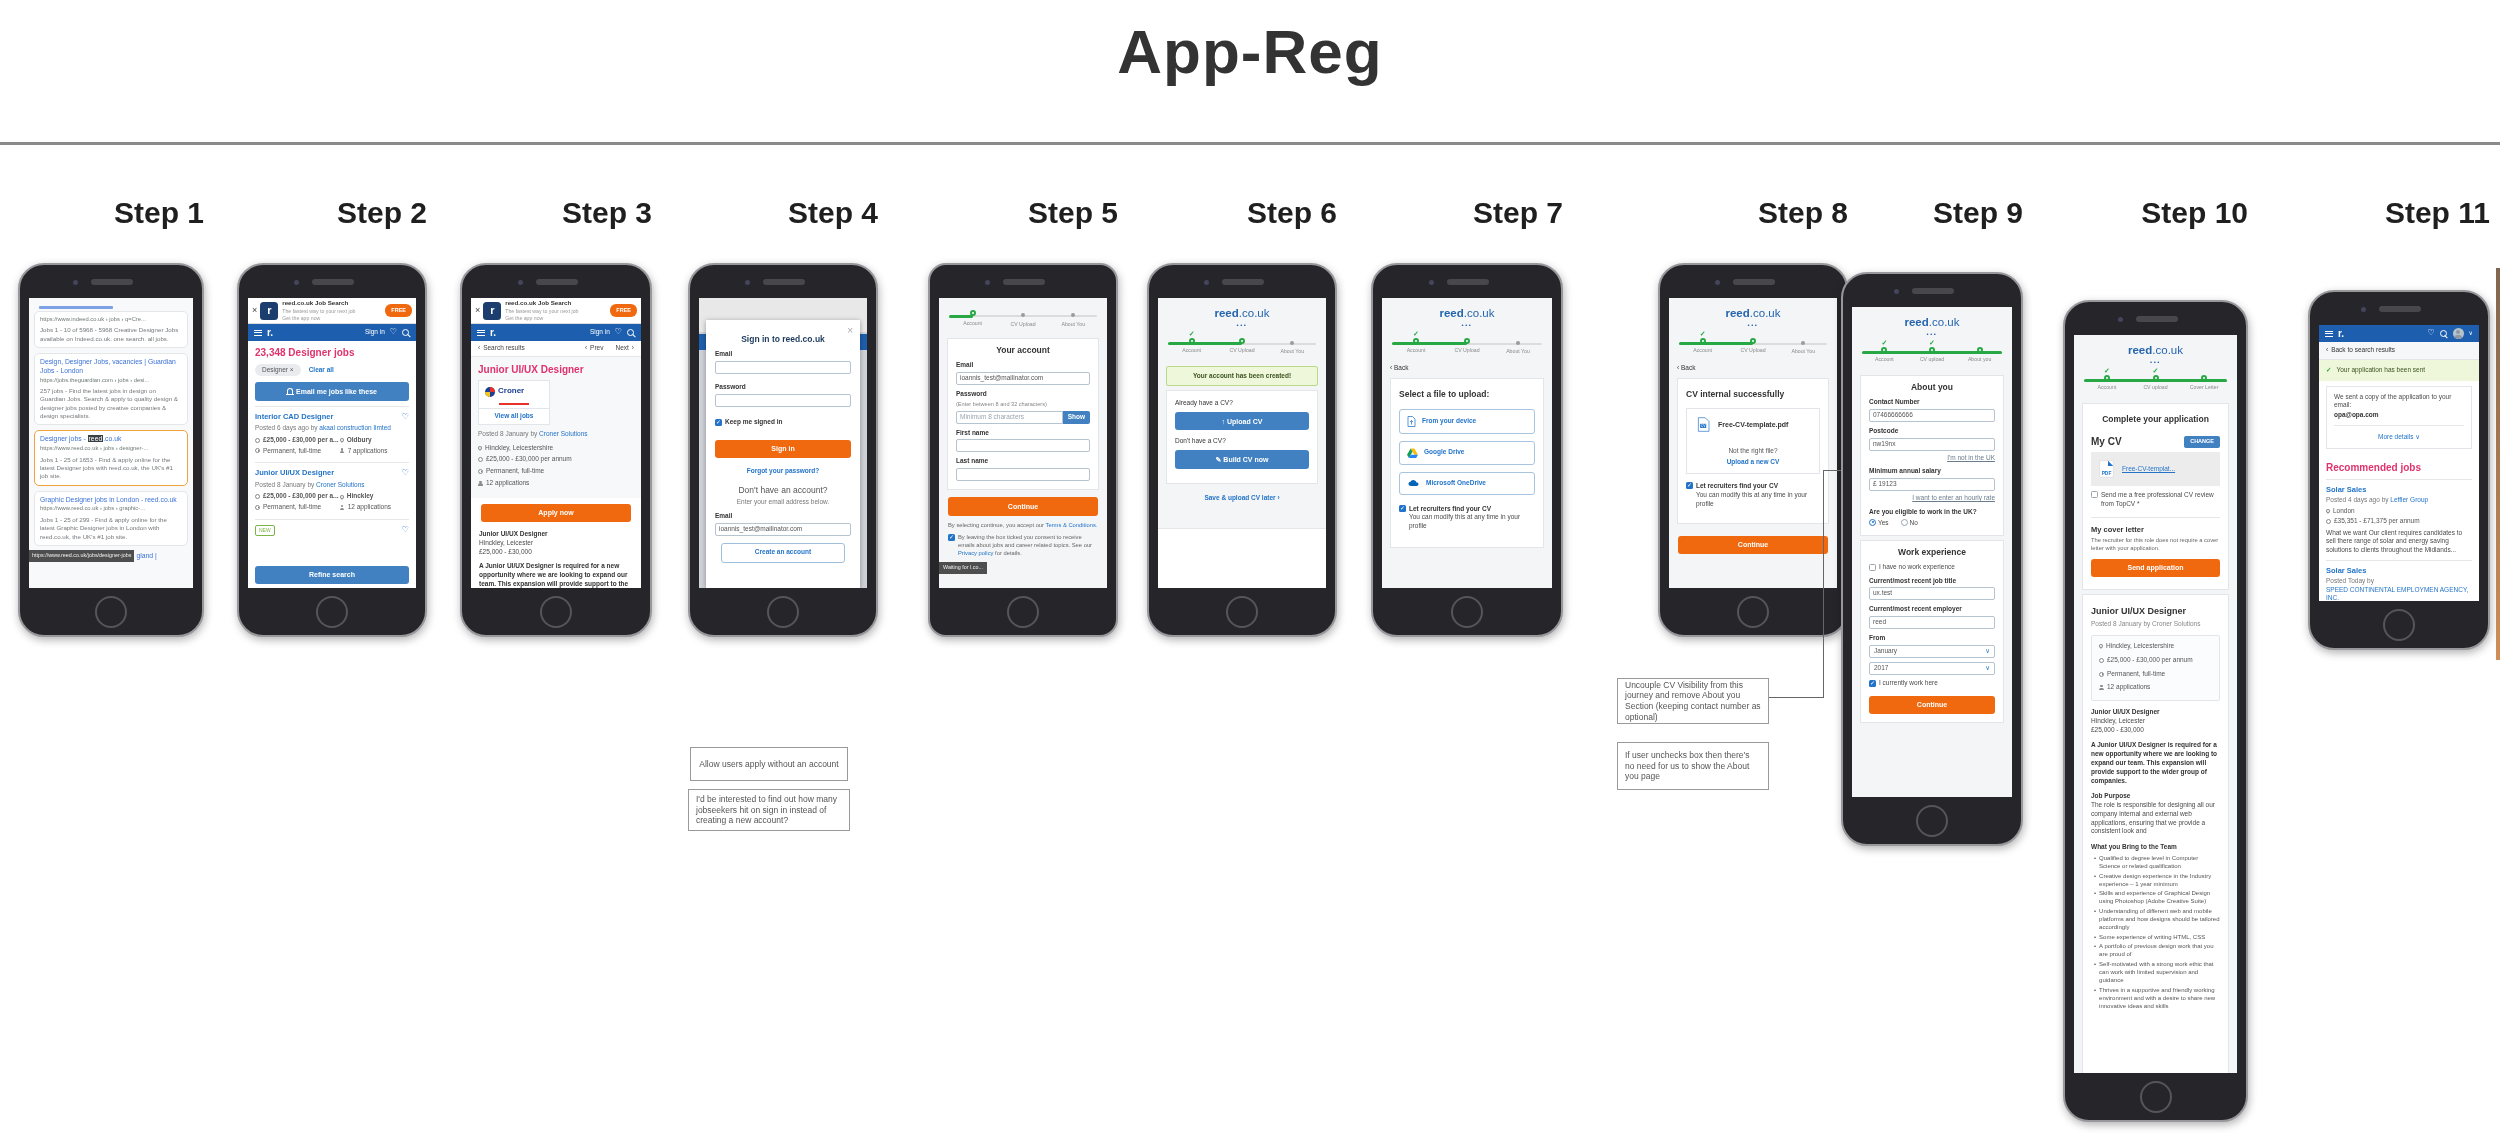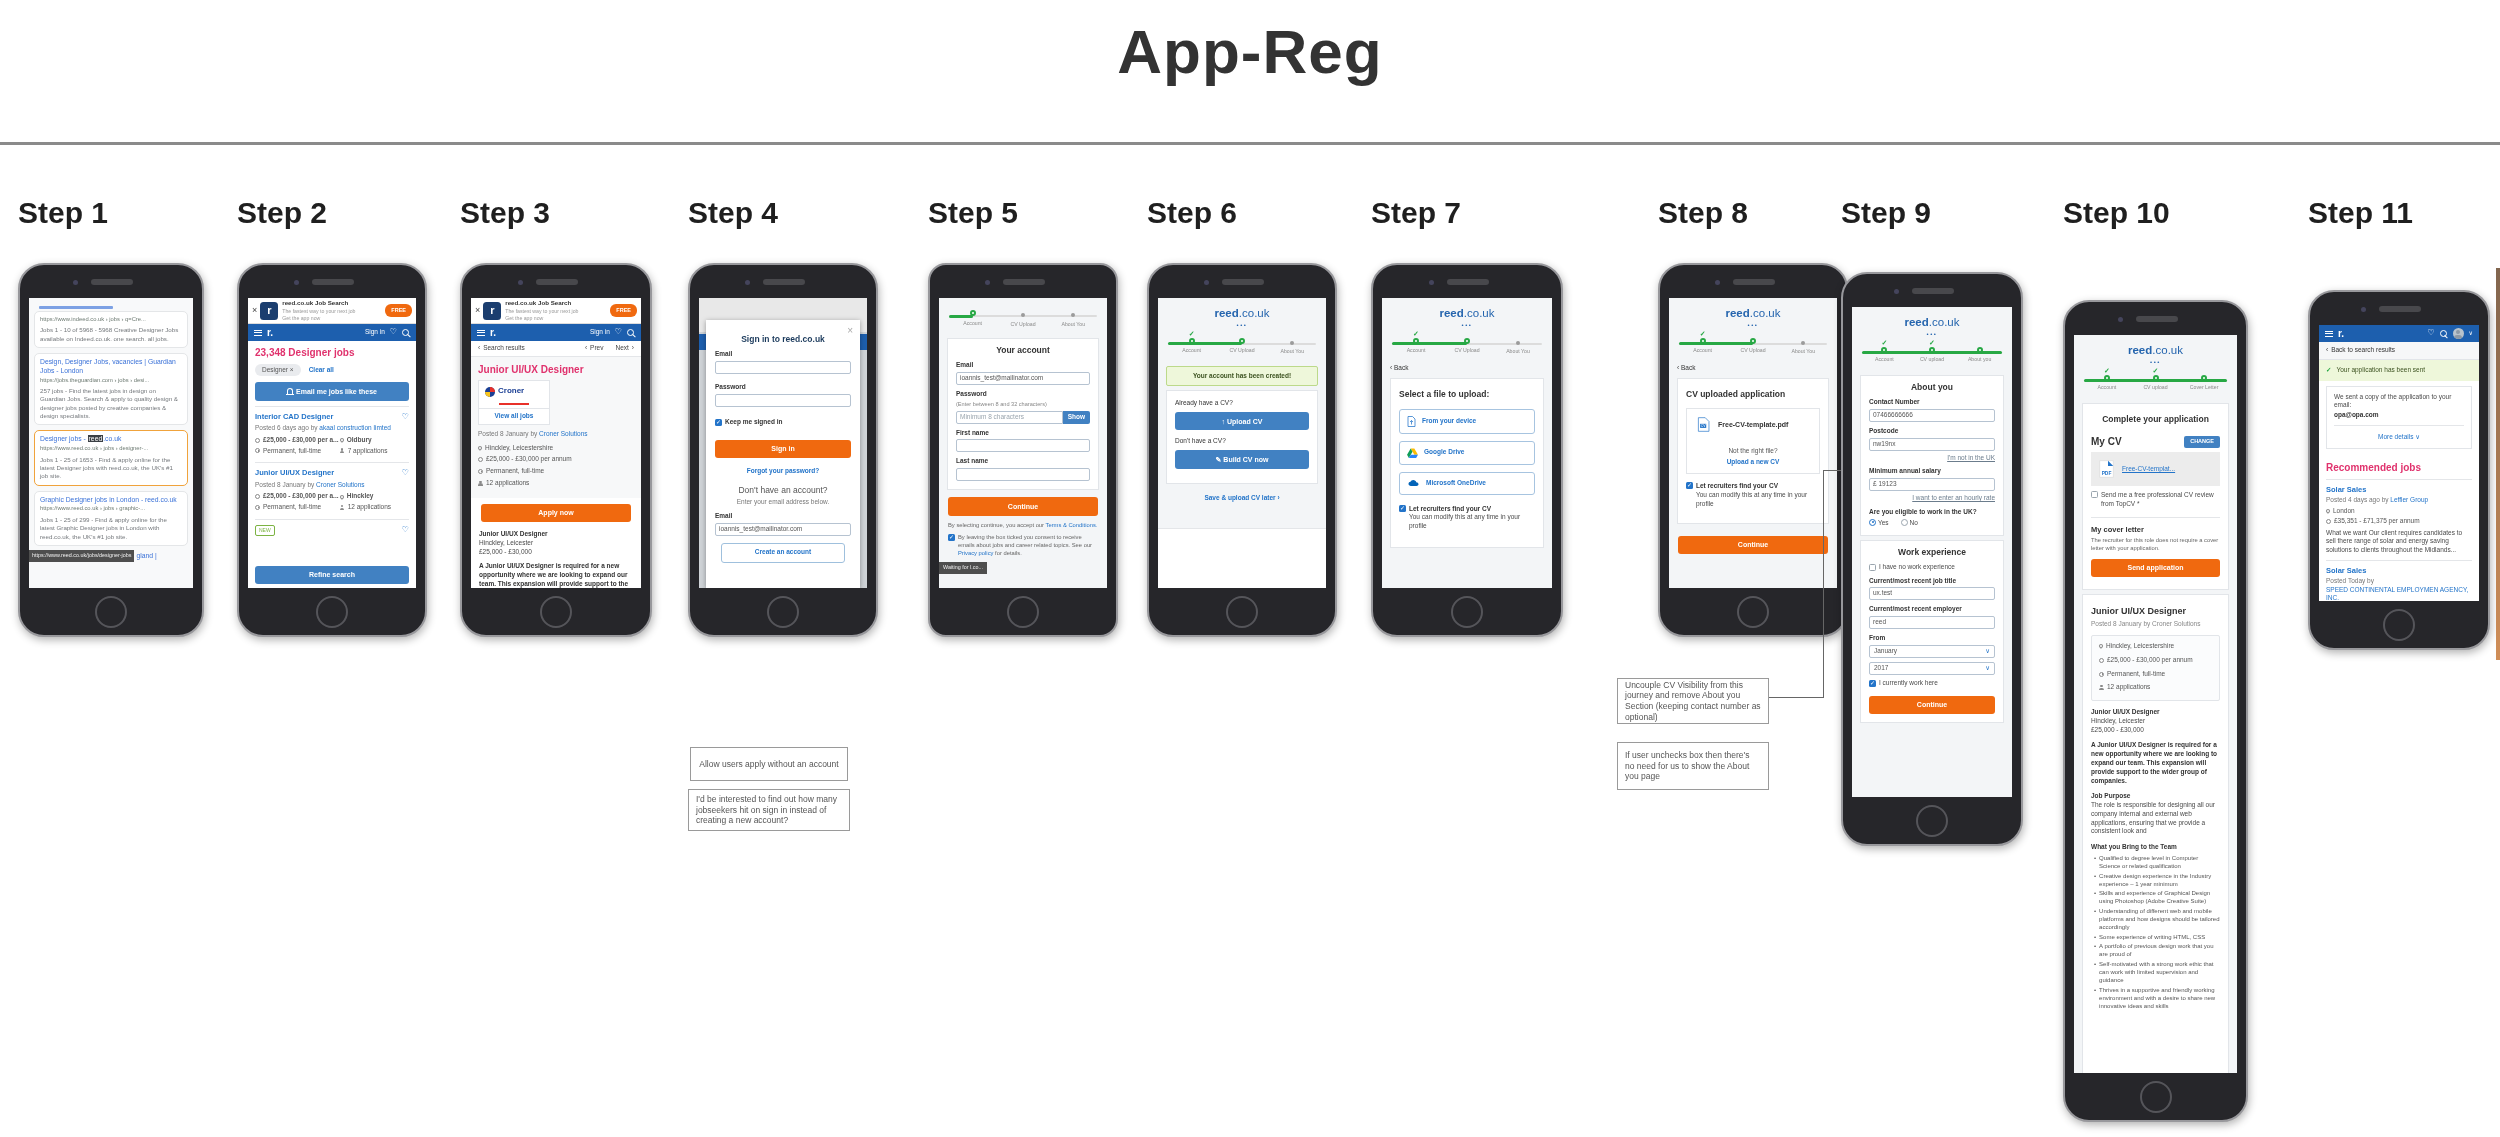--- a/index.html
+++ b/index.html
@@ -7,21 +7,21 @@
     font-family:"Liberation Sans", sans-serif; }
   .canvas { position:absolute; inset:0; }
 
   
   .title { position:absolute; top:16px; left:0; width:100%; text-align:center;
     font-size:62px; font-weight:bold; color:#333; letter-spacing:1px; }
   .rule { position:absolute; top:142px; left:0; width:2500px; height:3px; background:#8a8a8a; }
 
   
   .step { position:absolute; top:196px; }
-  .step-label { text-align:left; font-size:30px; font-weight:bold; color:#1f1f1f; height:44px; }
+  .step-label { text-align:right; font-size:30px; font-weight:bold; color:#1f1f1f; height:44px; }
 
   
   .phone { position:relative; margin:0 auto; background:#26262a; border:2px solid #98989c;
     border-radius:26px; box-shadow:1px 3px 8px rgba(0,0,0,.3); }
   .cam { position:absolute; top:15px; left:50%; margin-left:-38px; width:5px; height:5px;
     border-radius:50%; background:#44445c; }
   .spk { position:absolute; top:14px; left:50%; margin-left:-20px; width:42px; height:6px;
     border-radius:3px; background:#48484c; }
   .home { position:absolute; bottom:7px; left:50%; margin-left:-16px; width:32px; height:32px;
     border:2px solid #55555a; border-radius:50%; }
@@ -638,21 +638,21 @@
           <div class="reeddots"></div>
           <div class="stepper">
             <div class="sttrack"></div>
               <div class="stfill" style="width:50%"></div>
             <div class="stnode n1 done"><span class="sttick i-tick"></span><span class="string"></span><span class="stlbl">Account</span></div>
             <div class="stnode n2"><span class="sttick i-tick"></span><span class="string"></span><span class="stlbl">CV Upload</span></div>
             <div class="stnode n3 todo"><span class="sttick i-tick"></span><span class="string"></span><span class="stlbl">About You</span></div>
           </div>
           <div class="backrow"><span class="i-chl"></span> <span>Back</span></div>
           <div class="formcard">
-            <div class="bold" style="font-size:8.5px;color:#333;margin:4px 0 7px;">CV uploaded application</div>
+            <div class="bold" style="font-size:8.5px;color:#333;margin:4px 0 7px;">CV internal successfully</div>
             <div class="filebox">
               <div class="filerow">
                 <svg width="13" height="15" viewBox="0 0 18 22">
                     <path fill="#fff" stroke="#2374c9" d="M1.5 1h10L17 6.5V21H1.5z"></path>
                     <rect x="4" y="10" width="9" height="6" fill="#2374c9"></rect>
                     <text x="5" y="15" font-size="5" fill="#fff">CV</text>
                   </svg>
                 <span class="fname">Free-CV-template.pdf</span>
               </div>
               <div style="margin-top:8px;color:#555">Not the right file?</div>

